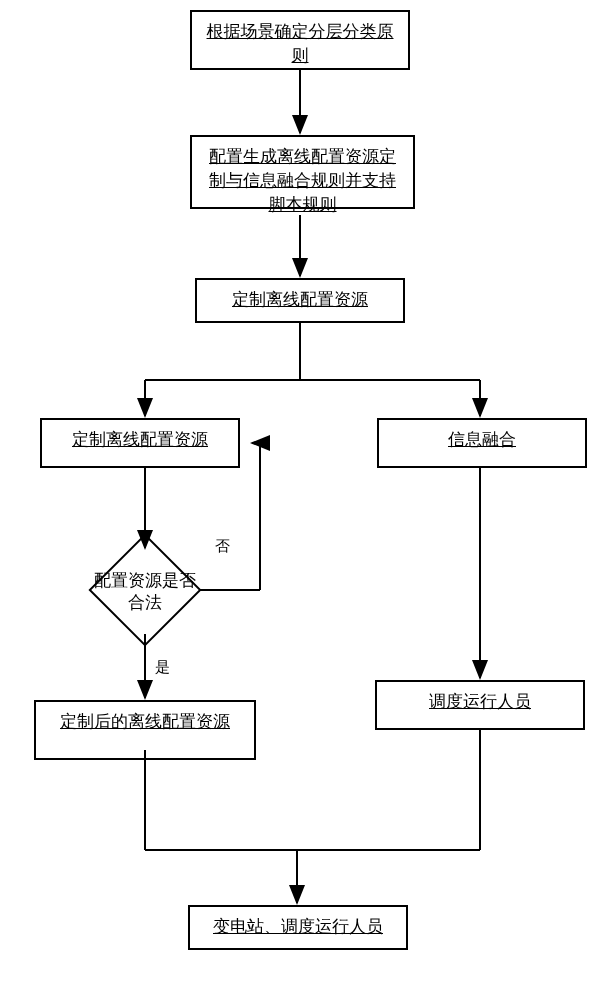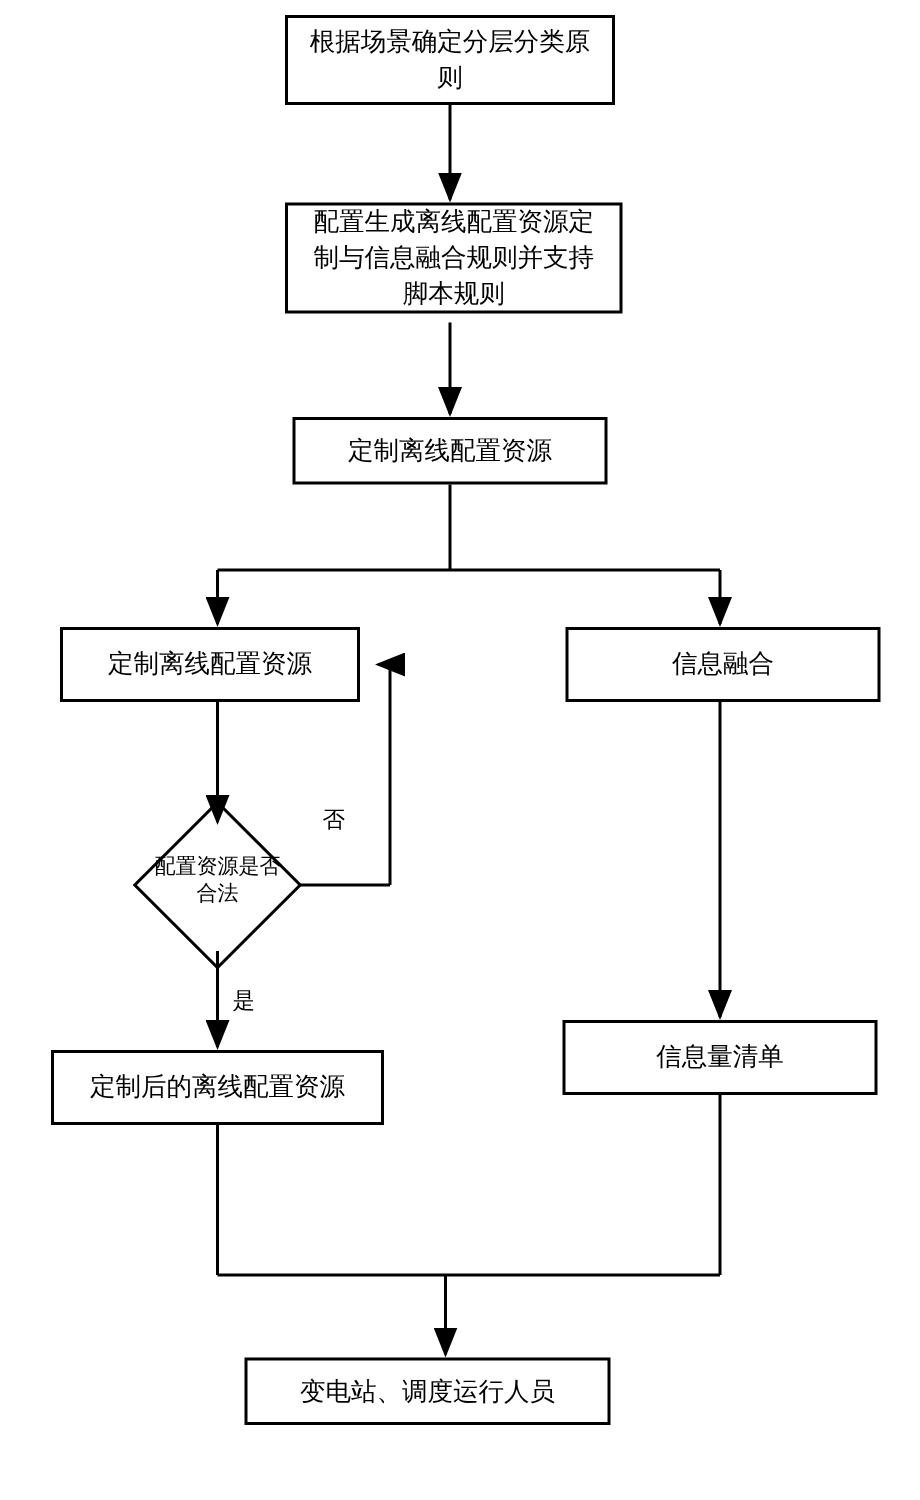--- a/index.html
+++ b/index.html
@@ -12,37 +12,38 @@
       height: 1000px;
       position: relative;
       background: #fff;
       font-family: "SimSun", "宋体", serif;
     }
     .box {
       position: absolute;
       border: 2px solid #000;
       background: #fff;
       display: flex;
-      align-items: center;
+      align-items: flex-start;
       justify-content: center;
       text-align: center;
       padding: 8px 6px;
       font-size: 17px;
       line-height: 1.4;
+      text-decoration: underline;
     }
     .diamond {
       position: absolute;
       background: #fff;
       border: 2px solid #000;
       transform: rotate(45deg);
     }
     .diamond-text {
       position: absolute;
       text-align: center;
-      font-size: 14px;
+      font-size: 17px;
       line-height: 1.3;
       pointer-events: none;
     }
     .label {
       position: absolute;
       font-size: 15px;
       pointer-events: none;
     }
     svg {
       position: absolute;
@@ -74,29 +75,29 @@
 
 <div class="box" style="left:377px; top:418px; width:210px; height:50px;">
   <span>信息融合</span>
 </div>
 
 <div class="diamond" style="left:105px; top:550px; width:80px; height:80px;"></div>
 <div class="diamond-text" style="left:85px; top:570px; width:120px;">
   <span>配置资源是否<br>合法</span>
 </div>
 
-<div class="box" style="left:34px; top:700px; width:222px; height:50px;">
+<div class="box" style="left:34px; top:700px; width:222px; height:60px;">
   <span>定制后的离线配置资源</span>
 </div>
 
 <div class="box" style="left:375px; top:680px; width:210px; height:50px;">
-  <span>信息量清单</span>
+  <span>调度运行人员</span>
 </div>
 
-<div class="box" style="left:163px; top:905px; width:244px; height:45px;">
+<div class="box" style="left:188px; top:905px; width:220px; height:45px;">
   <span>变电站、调度运行人员</span>
 </div>
 
 <div class="label" style="left:215px; top:537px;">否</div>
 <div class="label" style="left:155px; top:658px;">是</div>
 
 <svg>
   <defs>
     <marker id="arrowhead" markerWidth="10" markerHeight="8" refX="9" refY="4" orient="auto">
       <polygon points="0 0, 10 4, 0 8" fill="#000"></polygon>

